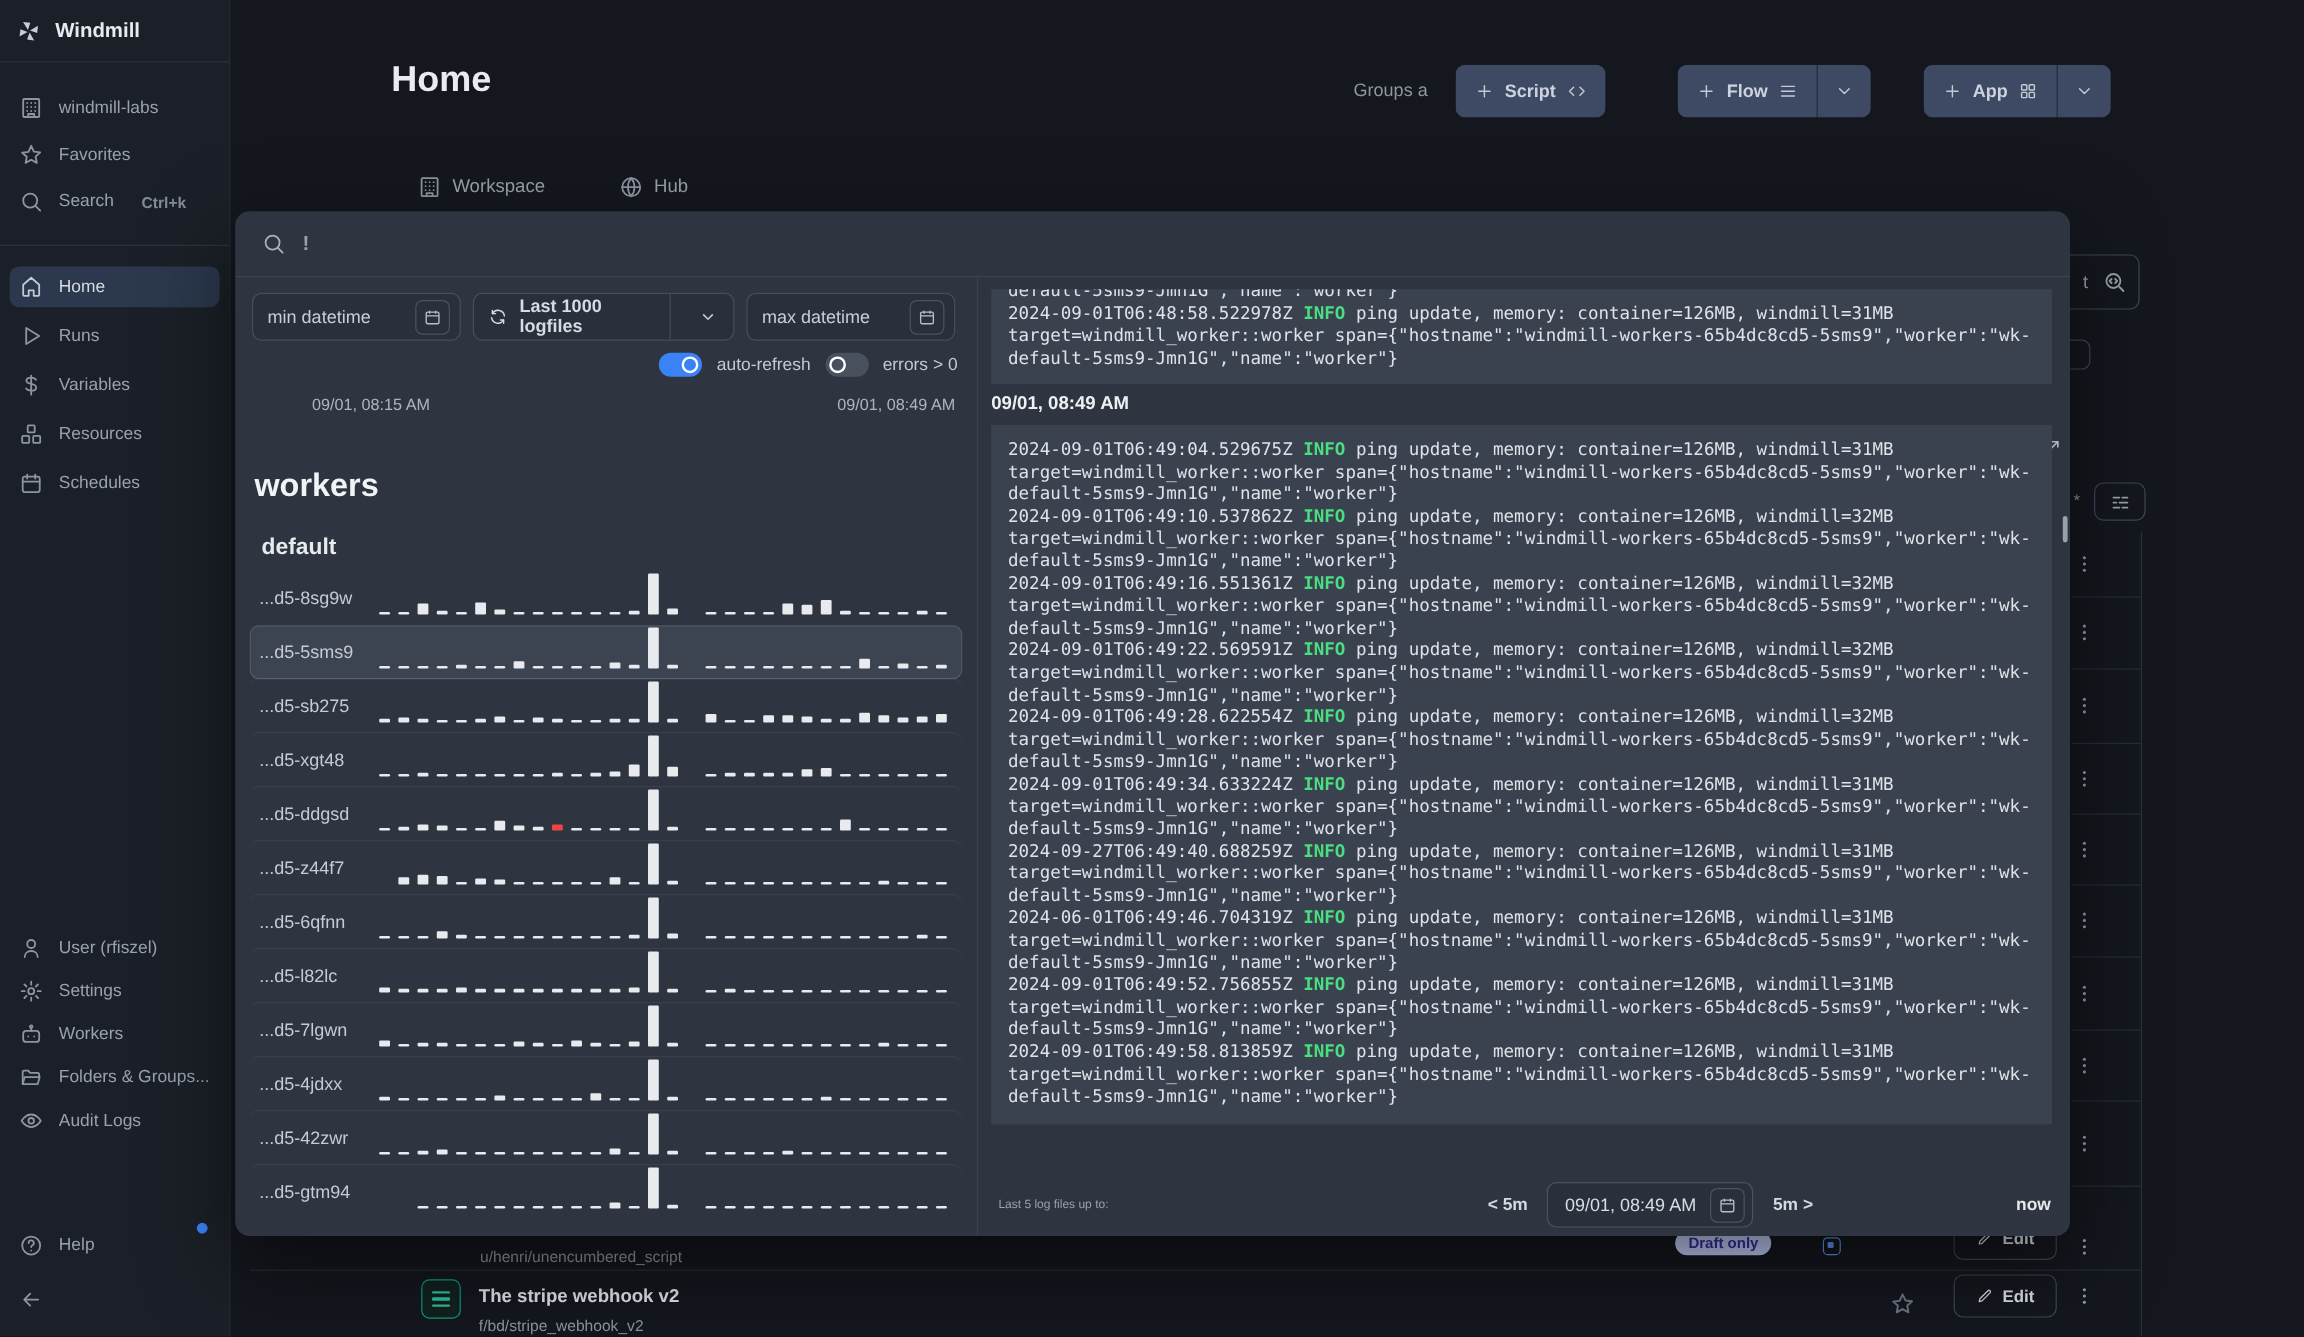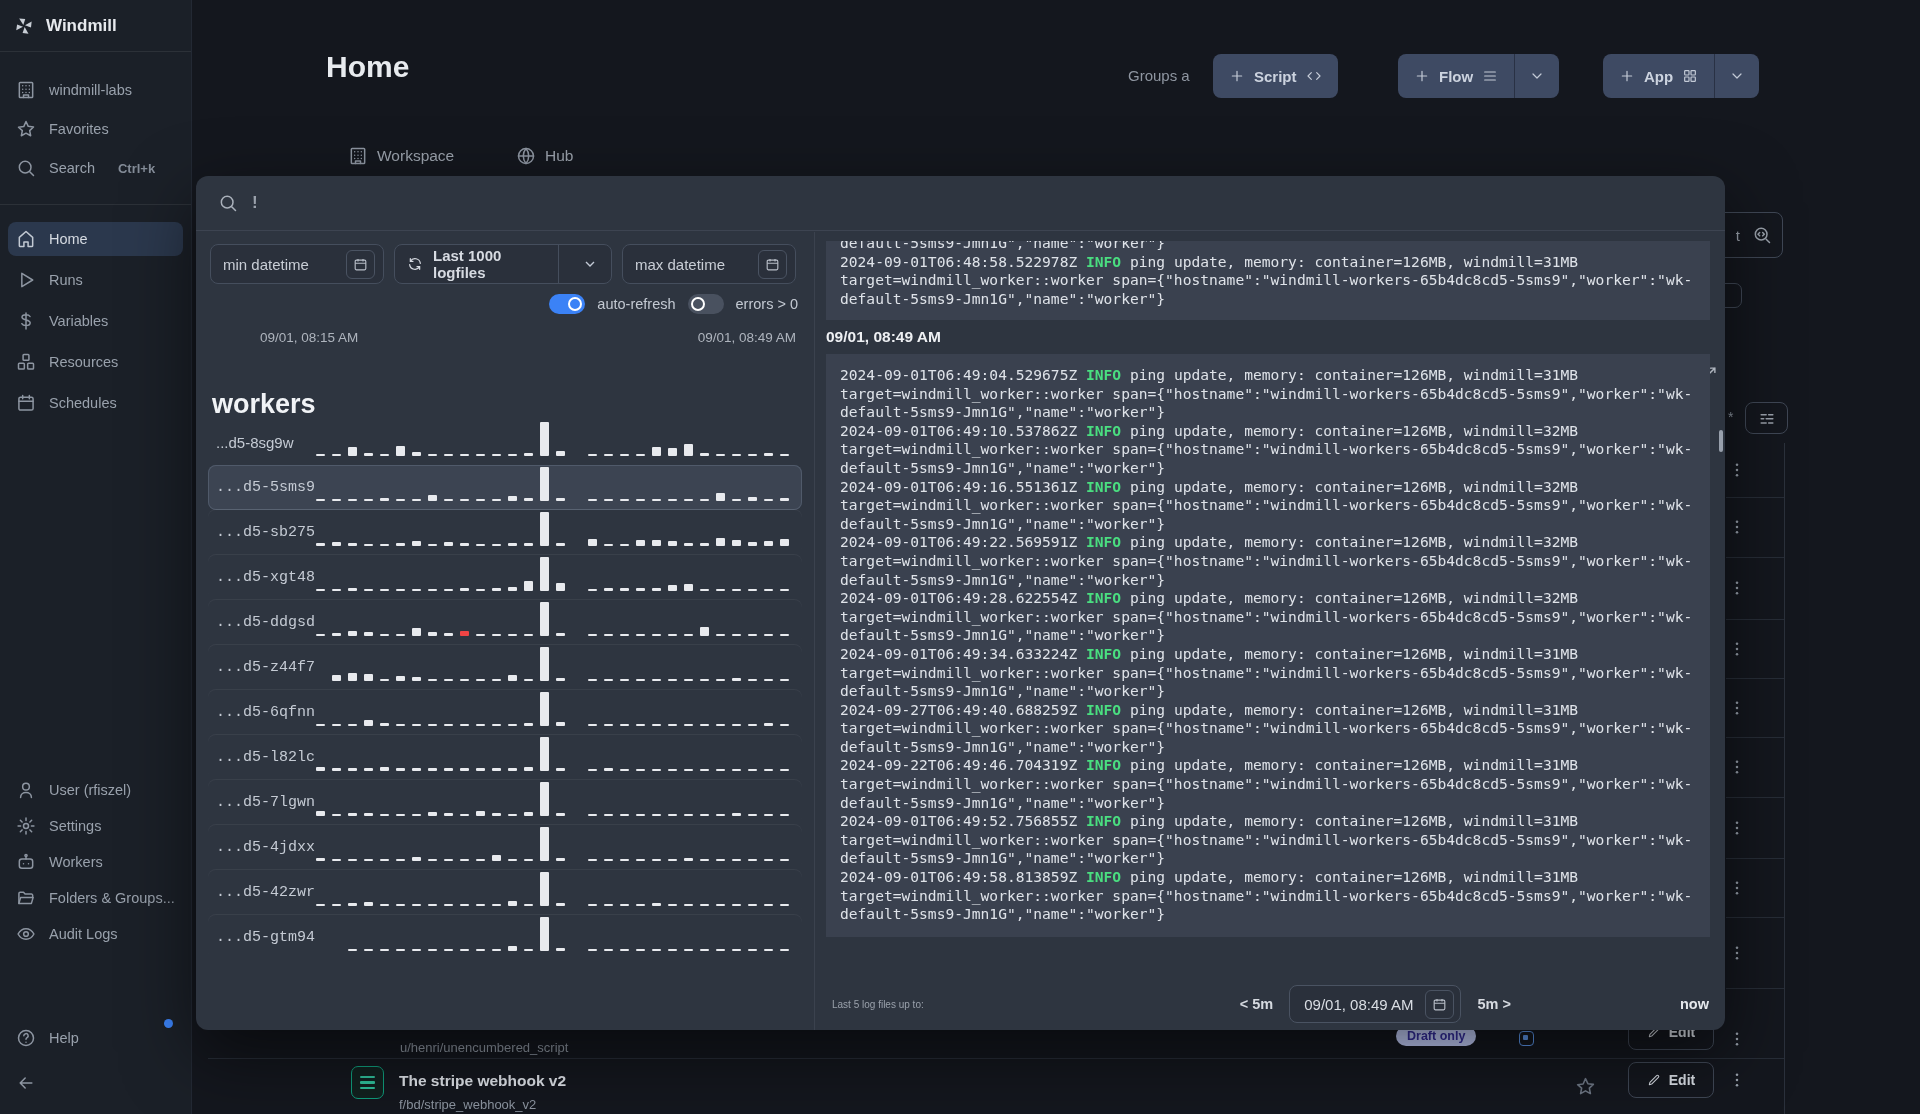--- a/index.html
+++ b/index.html
@@ -101,21 +101,21 @@
   .tgl.off{background:#49515f;}
   .tgl .knob{position:absolute;top:3px;width:14px;height:14px;border-radius:50%;border:2px solid #fff;}
   .tgl.on .knob{right:3px;}
   .tgl.off .knob{left:3px;}
   .tgl-lbl{color:#c3c9d2;font-size:14.5px;}
   .trange{display:flex;justify-content:space-between;margin:16px 18px 0 64px;color:#aeb4bd;font-size:13.5px;}
   .w-title{margin:44px 0 0 16px;font-size:27px;font-weight:700;color:#f1f3f6;}
   .g-title{margin:26px 0 8px 22px;font-size:19px;font-weight:700;color:#e7eaee;}
   .w-list{margin:0 12px;}
   .worker-row{display:flex;align-items:center;height:45px;padding:0 8px;border-radius:8px;cursor:pointer;}
-  .worker-row + .worker-row{box-shadow:0 -1px 0 rgba(255,255,255,.055);font-family:Liberation Mono, monospace;}
+  .worker-row + .worker-row{box-shadow:0 -1px 0 rgba(255,255,255,.055);}
   .worker-row.selected{background:#3c4452;box-shadow:inset 0 0 0 1px #505a6a;}
   .w-name{width:100px;font-size:15px;color:#c5cbd4;flex:none;}
   .w-bars{flex:1;display:flex;align-items:flex-end;gap:7px;height:40px;padding-bottom:7px;}
   .w-bars i{display:block;width:9px;background:#e8eaee;border-radius:1px;flex:none;}
   .w-bars i.err{background:#ef4444;}
 
   .m-right{position:absolute;left:620px;top:56px;right:0;bottom:0;padding:0 0 0 10px;}
   .delay-note{width:884px;margin-top:12px;text-align:center;color:#959ca7;font-size:13.5px;}
   .logblock{width:884px;background:#3a414f;padding:6px 14px;font-family:"DejaVu Sans Mono",monospace;
             font-size:14.6px;line-height:18.6px;color:#dfe3e9;word-break:break-all;}
@@ -600,20 +600,21 @@
           </span>
         <span class="tgl-lbl">errors &gt; 0</span>
       </div>
 
       <div class="trange">
         <span>09/01, 08:15 AM</span>
         <span>09/01, 08:49 AM</span>
       </div>
 
       <div class="w-title">workers</div>
+      <div class="g-title">default</div>
       <div class="w-list" id="worker-list">
           <div class="worker-row">
             <span class="w-name">...d5-8sg9w</span>
             <span class="w-bars">
               <i class="" style="height:2px;"></i>
               <i class="" style="height:2px;"></i>
               <i class="" style="height:9px;"></i>
               <i class="" style="height:3px;"></i>
               <i class="" style="height:2px;"></i>
               <i class="" style="height:10px;"></i>
@@ -1045,21 +1046,21 @@
           </svg>
       </span>
       <div class="logblock log-main" id="log-main-content">
           <div class="log-entry"><span>2024-09-01T06:49:04.529675Z </span><span class="lvl">INFO</span><span> ping update, memory: container=126MB, windmill=31MB</span><br><span>target=windmill_worker::worker span={"hostname":"windmill-workers-65b4dc8cd5-5sms9","worker":"wk-default-5sms9-Jmn1G","name":"worker"}</span></div>
           <div class="log-entry"><span>2024-09-01T06:49:10.537862Z </span><span class="lvl">INFO</span><span> ping update, memory: container=126MB, windmill=32MB</span><br><span>target=windmill_worker::worker span={"hostname":"windmill-workers-65b4dc8cd5-5sms9","worker":"wk-default-5sms9-Jmn1G","name":"worker"}</span></div>
           <div class="log-entry"><span>2024-09-01T06:49:16.551361Z </span><span class="lvl">INFO</span><span> ping update, memory: container=126MB, windmill=32MB</span><br><span>target=windmill_worker::worker span={"hostname":"windmill-workers-65b4dc8cd5-5sms9","worker":"wk-default-5sms9-Jmn1G","name":"worker"}</span></div>
           <div class="log-entry"><span>2024-09-01T06:49:22.569591Z </span><span class="lvl">INFO</span><span> ping update, memory: container=126MB, windmill=32MB</span><br><span>target=windmill_worker::worker span={"hostname":"windmill-workers-65b4dc8cd5-5sms9","worker":"wk-default-5sms9-Jmn1G","name":"worker"}</span></div>
           <div class="log-entry"><span>2024-09-01T06:49:28.622554Z </span><span class="lvl">INFO</span><span> ping update, memory: container=126MB, windmill=32MB</span><br><span>target=windmill_worker::worker span={"hostname":"windmill-workers-65b4dc8cd5-5sms9","worker":"wk-default-5sms9-Jmn1G","name":"worker"}</span></div>
           <div class="log-entry"><span>2024-09-01T06:49:34.633224Z </span><span class="lvl">INFO</span><span> ping update, memory: container=126MB, windmill=31MB</span><br><span>target=windmill_worker::worker span={"hostname":"windmill-workers-65b4dc8cd5-5sms9","worker":"wk-default-5sms9-Jmn1G","name":"worker"}</span></div>
           <div class="log-entry"><span>2024-09-27T06:49:40.688259Z </span><span class="lvl">INFO</span><span> ping update, memory: container=126MB, windmill=31MB</span><br><span>target=windmill_worker::worker span={"hostname":"windmill-workers-65b4dc8cd5-5sms9","worker":"wk-default-5sms9-Jmn1G","name":"worker"}</span></div>
-          <div class="log-entry"><span>2024-09-22T06:49:46.704319Z </span><span class="lvl">INFO</span><span> ping update, memory: container=126MB, windmill=31MB</span><br><span>target=windmill_worker::worker span={"hostname":"windmill-workers-65b4dc8cd5-5sms9","worker":"wk-default-5sms9-Jmn1G","name":"worker"}</span></div>
+          <div class="log-entry"><span>2024-06-01T06:49:46.704319Z </span><span class="lvl">INFO</span><span> ping update, memory: container=126MB, windmill=31MB</span><br><span>target=windmill_worker::worker span={"hostname":"windmill-workers-65b4dc8cd5-5sms9","worker":"wk-default-5sms9-Jmn1G","name":"worker"}</span></div>
           <div class="log-entry"><span>2024-09-01T06:49:52.756855Z </span><span class="lvl">INFO</span><span> ping update, memory: container=126MB, windmill=31MB</span><br><span>target=windmill_worker::worker span={"hostname":"windmill-workers-65b4dc8cd5-5sms9","worker":"wk-default-5sms9-Jmn1G","name":"worker"}</span></div>
           <div class="log-entry"><span>2024-09-01T06:49:58.813859Z </span><span class="lvl">INFO</span><span> ping update, memory: container=126MB, windmill=31MB</span><br><span>target=windmill_worker::worker span={"hostname":"windmill-workers-65b4dc8cd5-5sms9","worker":"wk-default-5sms9-Jmn1G","name":"worker"}</span></div>
         </div>
       <span class="scroll-thumb"></span>
 
       <div class="log-footer">
         <span class="lf-label">Last 5 log files up to:</span>
         <span class="sp1"></span>
         <span class="lf-step">&lt; 5m</span>
         <span class="lf-dt">

